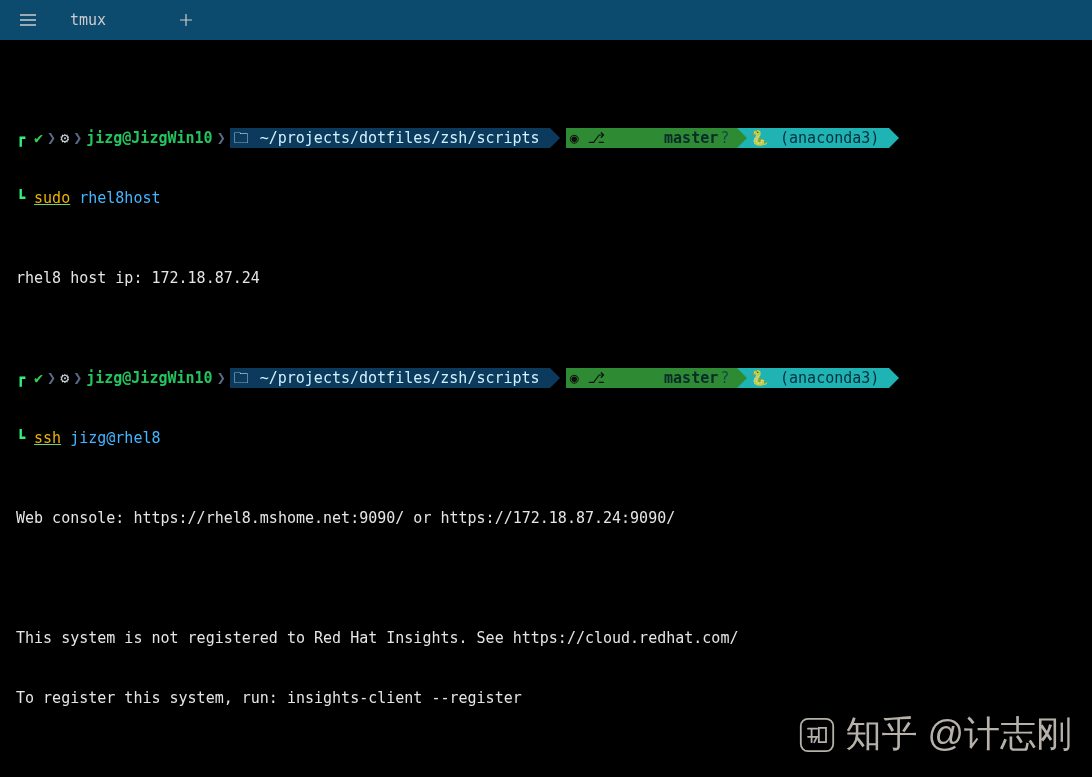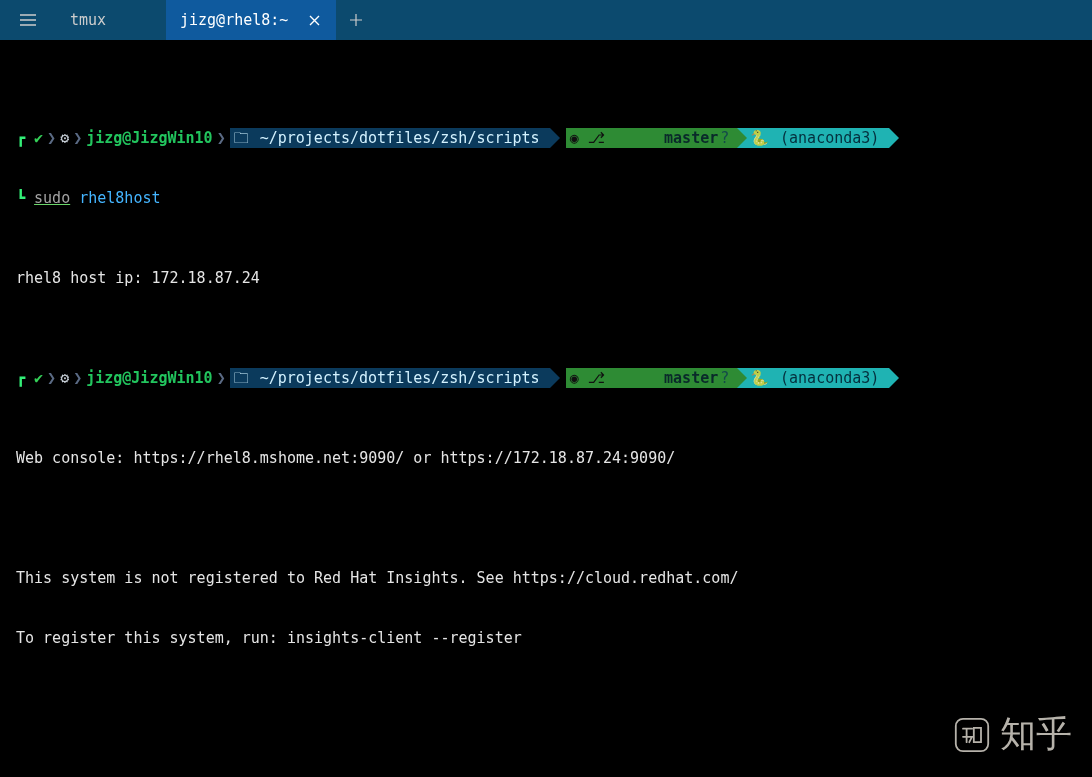--- a/index.html
+++ b/index.html
@@ -20,21 +20,21 @@
   .seg.cyan { background:#1fb3b3; color:#04303e; }
   .arrow-r { width:0; height:0; border-top:10px solid transparent; border-bottom:10px solid transparent; }
   .tip-blue { border-left:10px solid #0b3a5c; }
   .tip-cyan-into-blue { border-left:10px solid #1fb3b3; position:relative; z-index:2; margin-right:-10px; }
   .tip-cyan { border-left:10px solid #1fb3b3; }
   .lead-caret { color:#3e7; }
   .tick { color:#34d058; font-weight:bold; }
   .gear { color:#c9d1d9; }
   .sep { color:#5a6a84; padding:0 4px; }
   .user { color:#22c55e; font-weight:bold;text-align:center; }
-  .cmd-und { text-decoration:underline; text-decoration-color:#6bd66b; color:#a3a3a3; }
+  .cmd-und { text-decoration:underline; text-decoration-color:#6bd66b; color:#eab308; }
   .cmd-arg { color:#44b5ff; }
   .skulls { display:inline-flex; align-items:center; }
   .gbranch { color:#0a2a2a; font-weight:bold;margin-left:48px; }
   .ghelp { color:#14494a; }
   .conda { color:#04303e; }
   .wht { color:#e5e5e5; }
   .line { display:block; }
   .watermark { position:absolute; right:20px; bottom:18px; color:#b6b2aa; font-family:"PingFang SC","Microsoft YaHei",sans-serif; font-size:36px; display:flex; align-items:center; gap:10px; }
   .zhihu-logo { width:36px; height:36px; }
   .branch-ico { display:inline-block; }
@@ -45,28 +45,20 @@
 
 <div class="titlebar">
   <div class="hamburger">
     <svg viewBox="0 0 16 12">
         <path d="M0 1h16M0 6h16M0 11h16" stroke="#ccc" stroke-width="1.6"></path>
       </svg>
   </div>
   <div class="tab">
       <span>tmux</span>
     </div>
-  <div class="tab active">
-    <span>jizg@rhel8:~</span>
-    <span class="tab-close">
-      <svg width="11" height="11" viewBox="0 0 11 11">
-          <path d="M1 1l9 9M10 1l-9 9" stroke="#fff" stroke-width="1.4"></path>
-        </svg>
-    </span>
-  </div>
   <div class="newtab">
     <svg width="12" height="12" viewBox="0 0 12 12">
         <path d="M6 0v12M0 6h12" stroke="#ccc" stroke-width="1.2"></path>
       </svg>
   </div>
 </div>
 
 <div class="term">
 
   
@@ -116,20 +108,21 @@
       <span class="skulls">◉ </span>
       <span class="branch-ico">⎇ </span>
       <span class="gbranch seg-text">master</span>
       <span class="ghelp">?</span>
     </span><span class="arrow-r" style="border-left:10px solid #2e8b34;margin-right:-10px;position:relative;z-index:2"></span>
     <span class="seg cyan">
       <span class="py-ico"> 🐍 </span>
       <span class="conda seg-text">(anaconda3)</span>
     </span><span class="arrow-r tip-cyan"></span>
   </div>
+  <div class="line"><span class="lead-caret">┗ </span><span class="cmd-und">ssh</span> <span class="cmd-arg">jizg@rhel8</span></div>
 
   <span class="line wht">Web console: https://rhel8.mshome.net:9090/ or https://172.18.87.24:9090/</span>
   <span class="line"> </span>
   <span class="line wht">This system is not registered to Red Hat Insights. See https://cloud.redhat.com/</span>
   <span class="line wht">To register this system, run: insights-client --register</span>
   <span class="line"> </span>
   
   
 
   
@@ -137,13 +130,14 @@
 
   
 </div>
 
 <div class="watermark">
   <svg class="zhihu-logo" viewBox="0 0 40 40">
     <rect x="2" y="2" width="36" height="36" rx="8" fill="none" stroke="#b6b2aa" stroke-width="2"></rect>
     <path d="M10 13h10M14 13v15M10 22h10l-3 6M22 12h8v16h-8z" fill="none" stroke="#b6b2aa" stroke-width="2" stroke-linecap="round"></path>
   </svg>
   <span>知乎</span>
+  <span>@计志刚</span>
 </div>
 
 </body></html>

